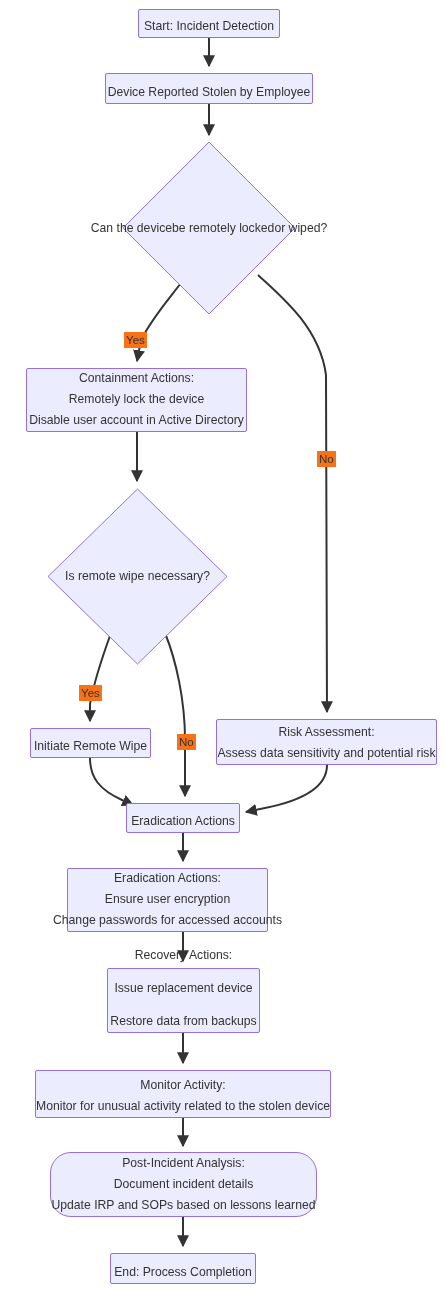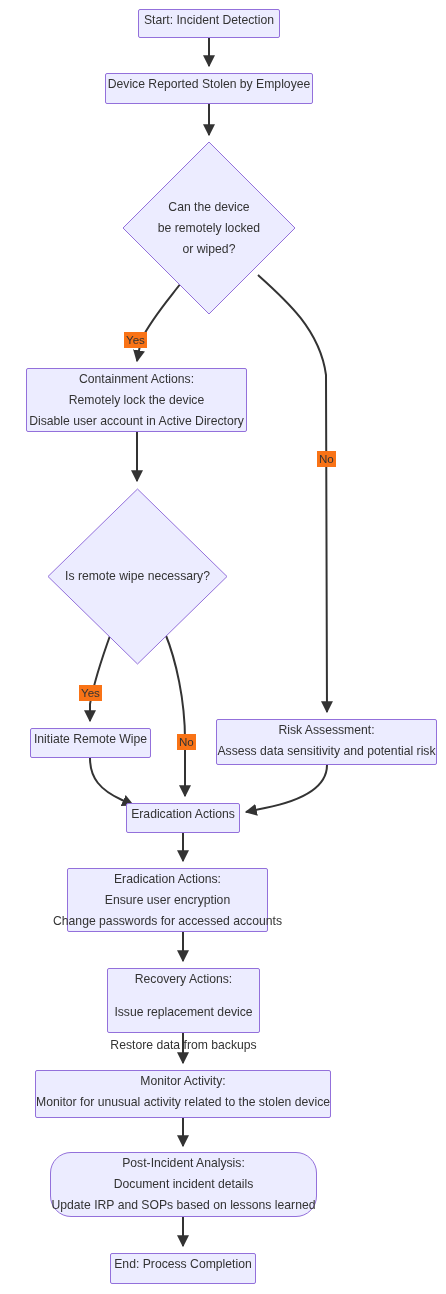--- a/index.html
+++ b/index.html
@@ -30,21 +30,21 @@
     background: #ececff;
     border: 1px solid #9370db;
     border-radius: 2px;
     color: #333333;
     font-size: 12.2px;
     line-height: 21px;
     text-align: center;
     display: flex;
     flex-direction: column;
     align-items: center;
-    justify-content: flex-start;
+    justify-content: flex-end;
     white-space: nowrap;
     z-index: 2;
   }
   .node .line {
     display: block;
   }
   .diamond-wrap {
     position: absolute;
     z-index: 2;
   }
@@ -55,21 +55,21 @@
     width: 100%;
     height: 100%;
   }
   .diamond-label {
     position: absolute;
     left: 0;
     top: 0;
     width: 100%;
     height: 100%;
     display: flex;
-    flex-direction: column;
+    flex-direction: row;
     align-items: center;
     justify-content: center;
     color: #333333;
     font-size: 12.2px;
     line-height: 21px;
     text-align: center;
     white-space: nowrap;
   }
   .edge-label {
     position: absolute;

